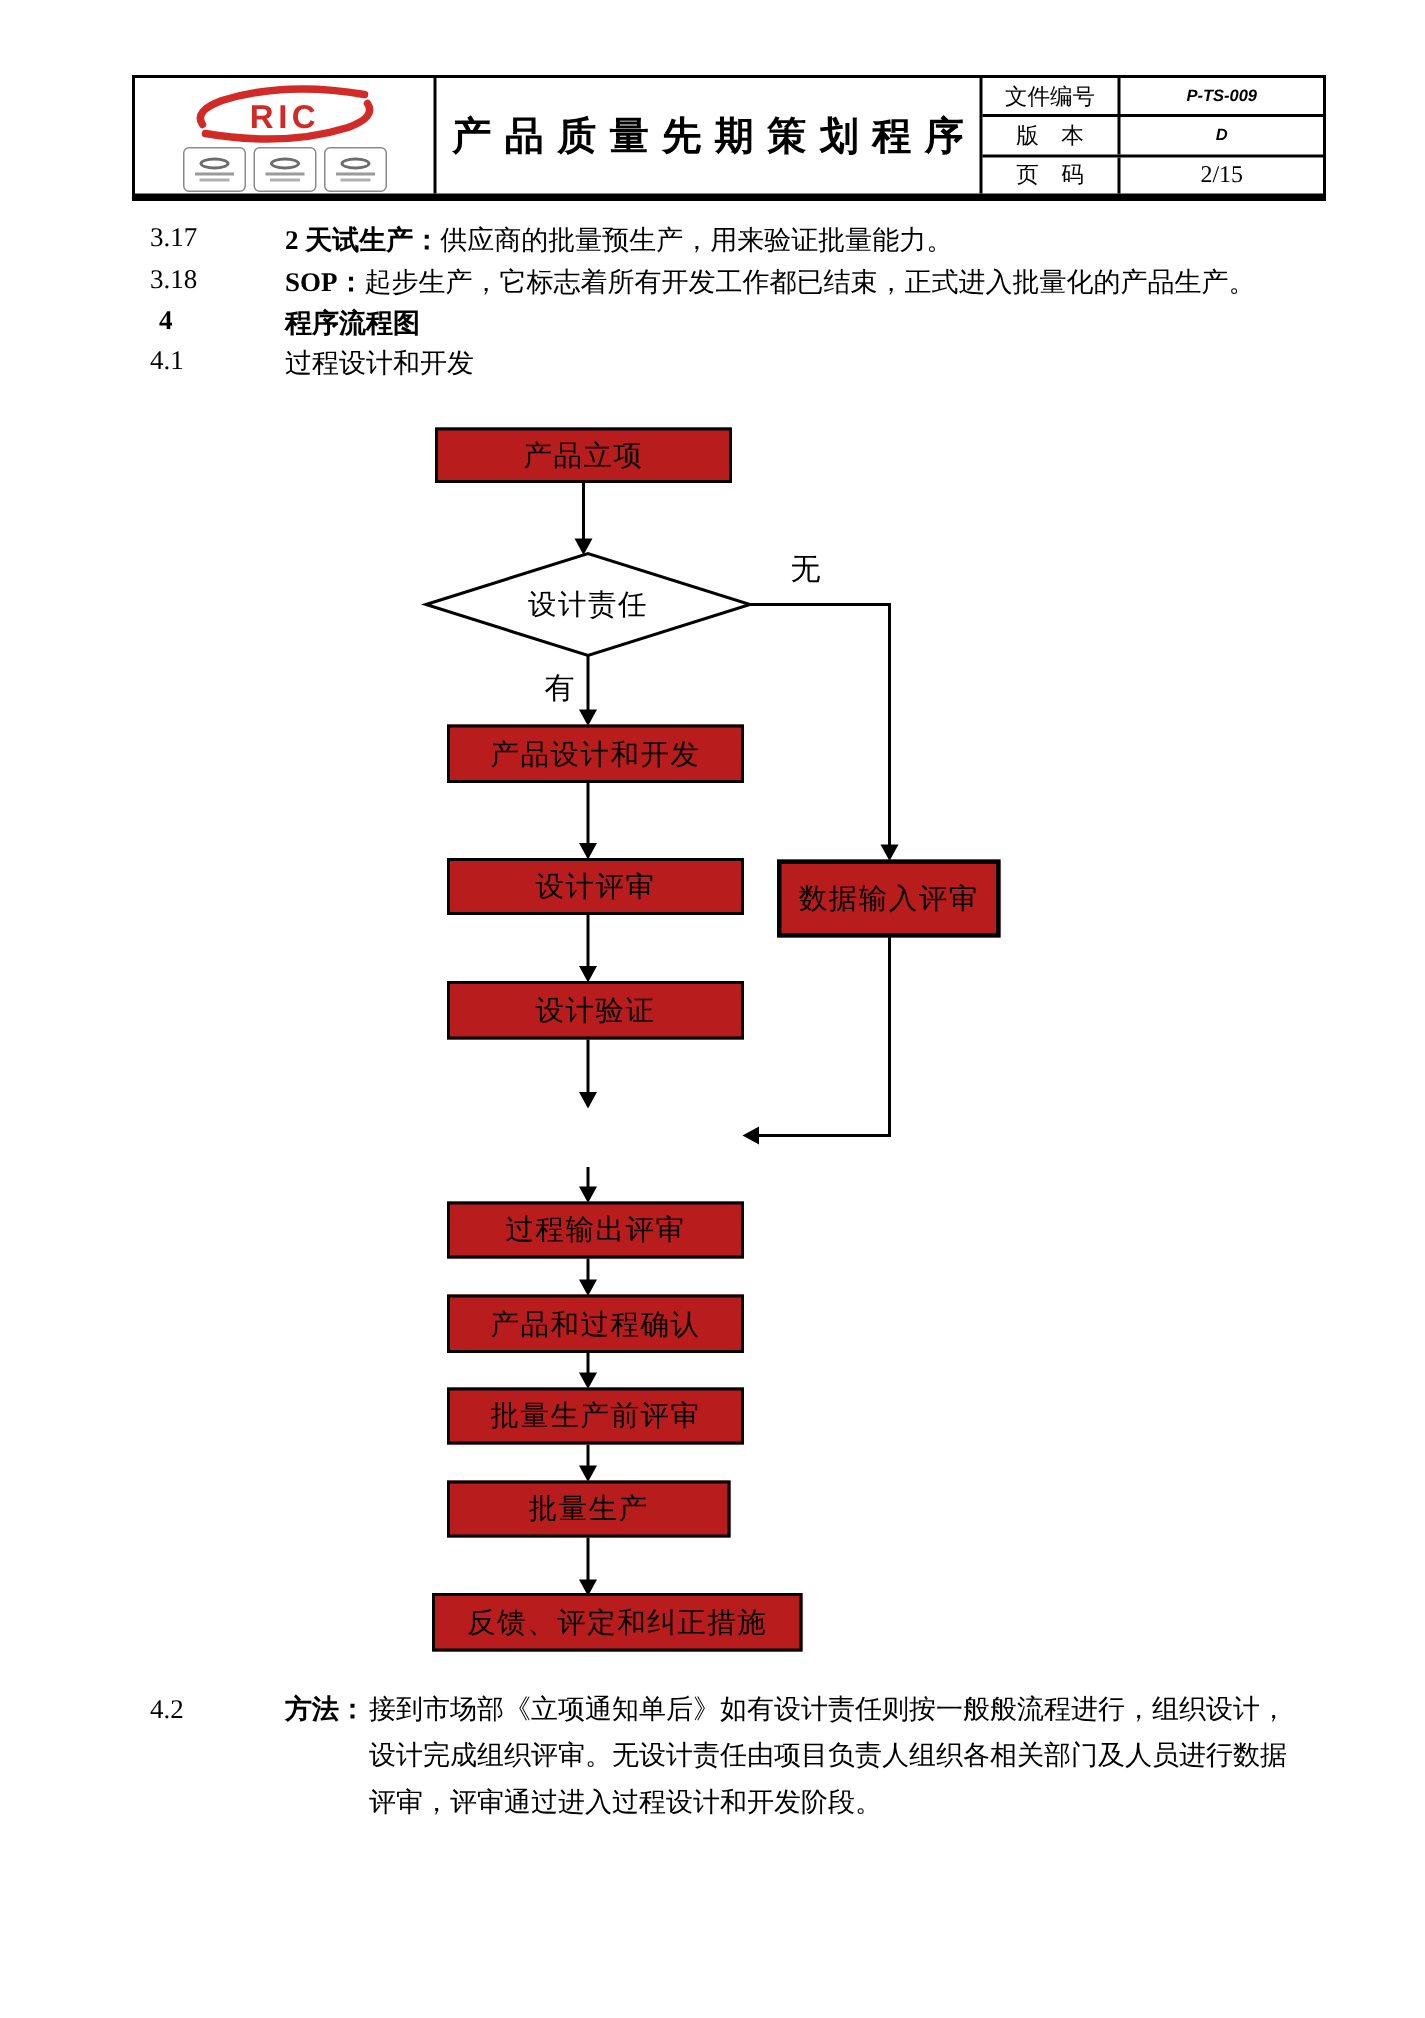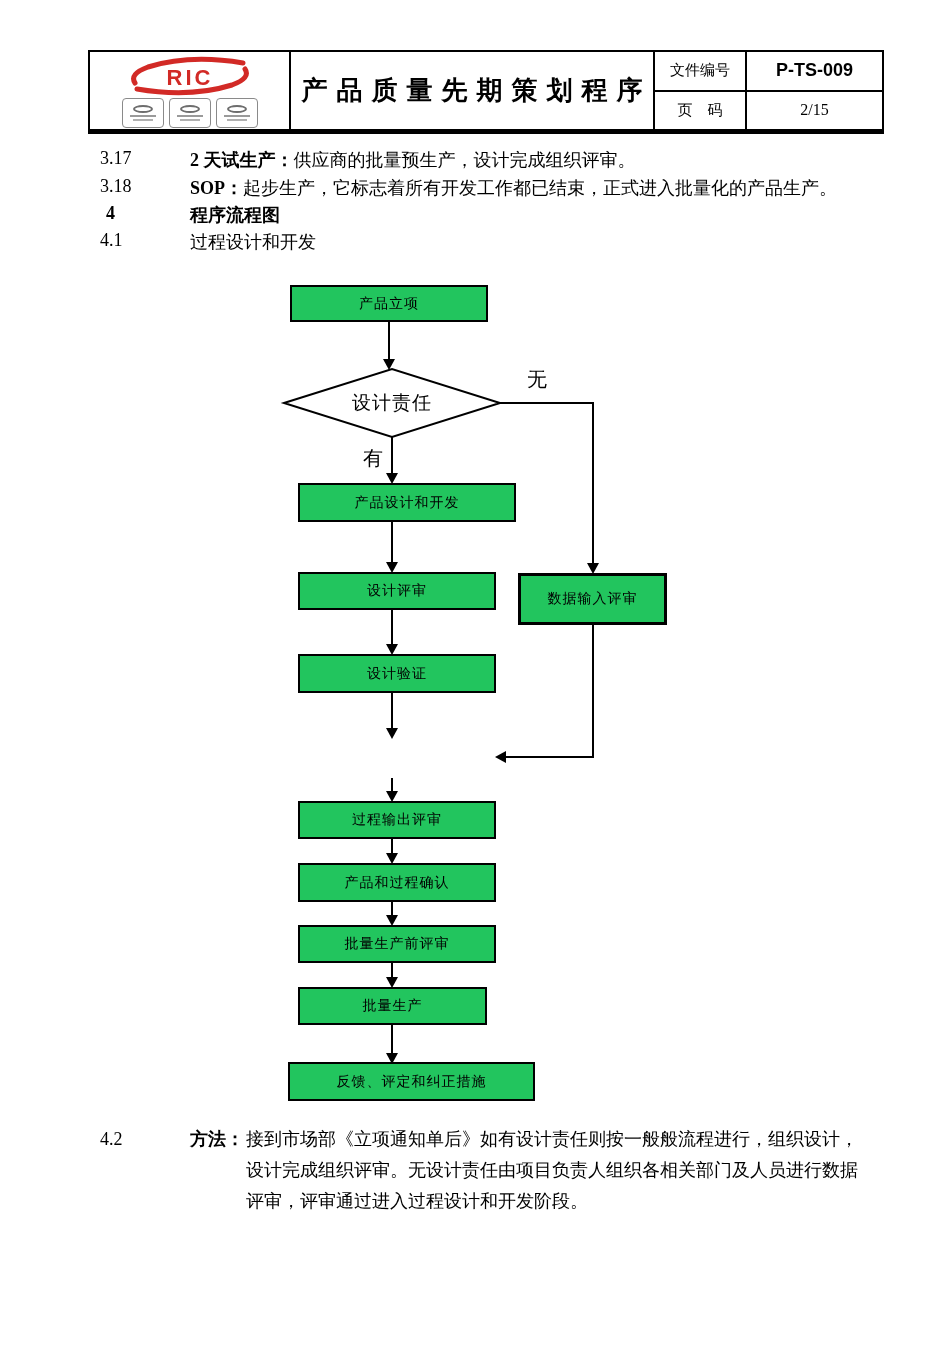--- a/index.html
+++ b/index.html
@@ -38,33 +38,33 @@
   .hdr-info { width:229px; border-left:2px solid #000; display:flex; flex-direction:column; }
   .hdr-info-row { flex:1; display:flex; border-top:2px solid #000; }
   .hdr-info-row:first-child { border-top:none; }
   .hdr-info-label {
     width:92px; border-right:2px solid #000; display:flex; align-items:center;
     justify-content:center; font-size:15px;
   }
   .hdr-info-value {
     flex:1; display:flex; align-items:center; justify-content:center; font-size:15px;
   }
-  .val-sans { font-family:"Liberation Sans","DejaVu Sans",sans-serif; font-weight:bold; font-size:18px; }
+  .val-sans { font-family:"Liberation Sans","DejaVu Sans",sans-serif; font-weight:bold; font-size:11px;font-style:italic; }
   .val-serif { font-size:16px; }
   
   .brow { position:absolute; left:0; width:950px; height:27px; font-size:18px; white-space:nowrap; }
   .bnum { position:absolute; left:100px; }
   .bcontent { position:absolute; left:190px; }
   .bold { font-weight:bold; }
   
   .connectors { position:absolute; left:0; top:0; width:950px; height:1345px; pointer-events:none; }
   .node {
-    position:absolute; border:2px solid #000; background:#22c55e;
+    position:absolute; border:2px solid #000; background:#b91c1c;
     display:flex; align-items:center; justify-content:center;
-    font-size:14px; letter-spacing:1px; white-space:nowrap;
+    font-size:19px; letter-spacing:1px; white-space:nowrap;
   }
   .node-thick { border-width:3px; }
   .diamond-label {
     position:absolute; left:284px; top:369px; width:216px; height:68px;
     display:flex; align-items:center; justify-content:center;
     font-size:19px; letter-spacing:1px;
   }
   .branch-label { position:absolute; font-size:20px; }
   
   .mrow { position:absolute; font-size:18px; white-space:nowrap; line-height:31px; }
@@ -101,29 +101,33 @@
     </div>
     <div class="hdr-title-cell">
       <div class="doc-title">产品质量先期策划程序</div>
     </div>
     <div class="hdr-info">
       <div class="hdr-info-row">
         <div class="hdr-info-label">文件编号</div>
         <div class="hdr-info-value val-sans">P-TS-009</div>
       </div>
       <div class="hdr-info-row">
+        <div class="hdr-info-label">版　本</div>
+        <div class="hdr-info-value val-sans">D</div>
+      </div>
+      <div class="hdr-info-row">
         <div class="hdr-info-label">页　码</div>
         <div class="hdr-info-value val-serif">2/15</div>
       </div>
     </div>
   </div>
 
   <div class="brow" style="top:148px">
     <span class="bnum">3.17</span>
-    <span class="bcontent"><span class="bold">2 天试生产：</span><span>供应商的批量预生产，设计完成组织评审。</span></span>
+    <span class="bcontent"><span class="bold">2 天试生产：</span><span>供应商的批量预生产，用来验证批量能力。</span></span>
   </div>
   <div class="brow" style="top:176px">
     <span class="bnum">3.18</span>
     <span class="bcontent"><span class="bold">SOP：</span><span>起步生产，它标志着所有开发工作都已结束，正式进入批量化的产品生产。</span></span>
   </div>
   <div class="brow" style="top:203px">
     <span class="bnum bold" style="left:106px">4</span>
     <span class="bcontent"><span class="bold">程序流程图</span></span>
   </div>
   <div class="brow" style="top:230px">
@@ -158,21 +162,21 @@
       <path d="M386,977 L398,977 L392,988 Z"></path>
       <path d="M386,1053 L398,1053 L392,1064 Z"></path>
       <path d="M587,563 L599,563 L593,574 Z"></path>
       <path d="M506,751 L506,763 L495,757 Z"></path>
     </g>
     <polygon points="284,403 392,369 500,403 392,437" fill="#ffffff" stroke="#000" stroke-width="2"></polygon>
   </svg>
 
   <div class="node" style="left:290px;top:285px;width:198px;height:37px">产品立项</div>
   <div class="diamond-label">设计责任</div>
-  <div class="node" style="left:298px;top:483px;width:218px;height:39px">产品设计和开发</div>
+  <div class="node" style="left:298px;top:483px;width:198px;height:39px">产品设计和开发</div>
   <div class="node" style="left:298px;top:572px;width:198px;height:38px">设计评审</div>
   <div class="node node-thick" style="left:518px;top:573px;width:149px;height:52px">数据输入评审</div>
   <div class="node" style="left:298px;top:654px;width:198px;height:39px">设计验证</div>
   <div class="node" style="left:298px;top:801px;width:198px;height:38px">过程输出评审</div>
   <div class="node" style="left:298px;top:863px;width:198px;height:39px">产品和过程确认</div>
   <div class="node" style="left:298px;top:925px;width:198px;height:38px">批量生产前评审</div>
   <div class="node" style="left:298px;top:987px;width:189px;height:38px">批量生产</div>
   <div class="node" style="left:288px;top:1062px;width:247px;height:39px">反馈、评定和纠正措施</div>
 
   <div class="branch-label" style="left:527px;top:366px">无</div>

